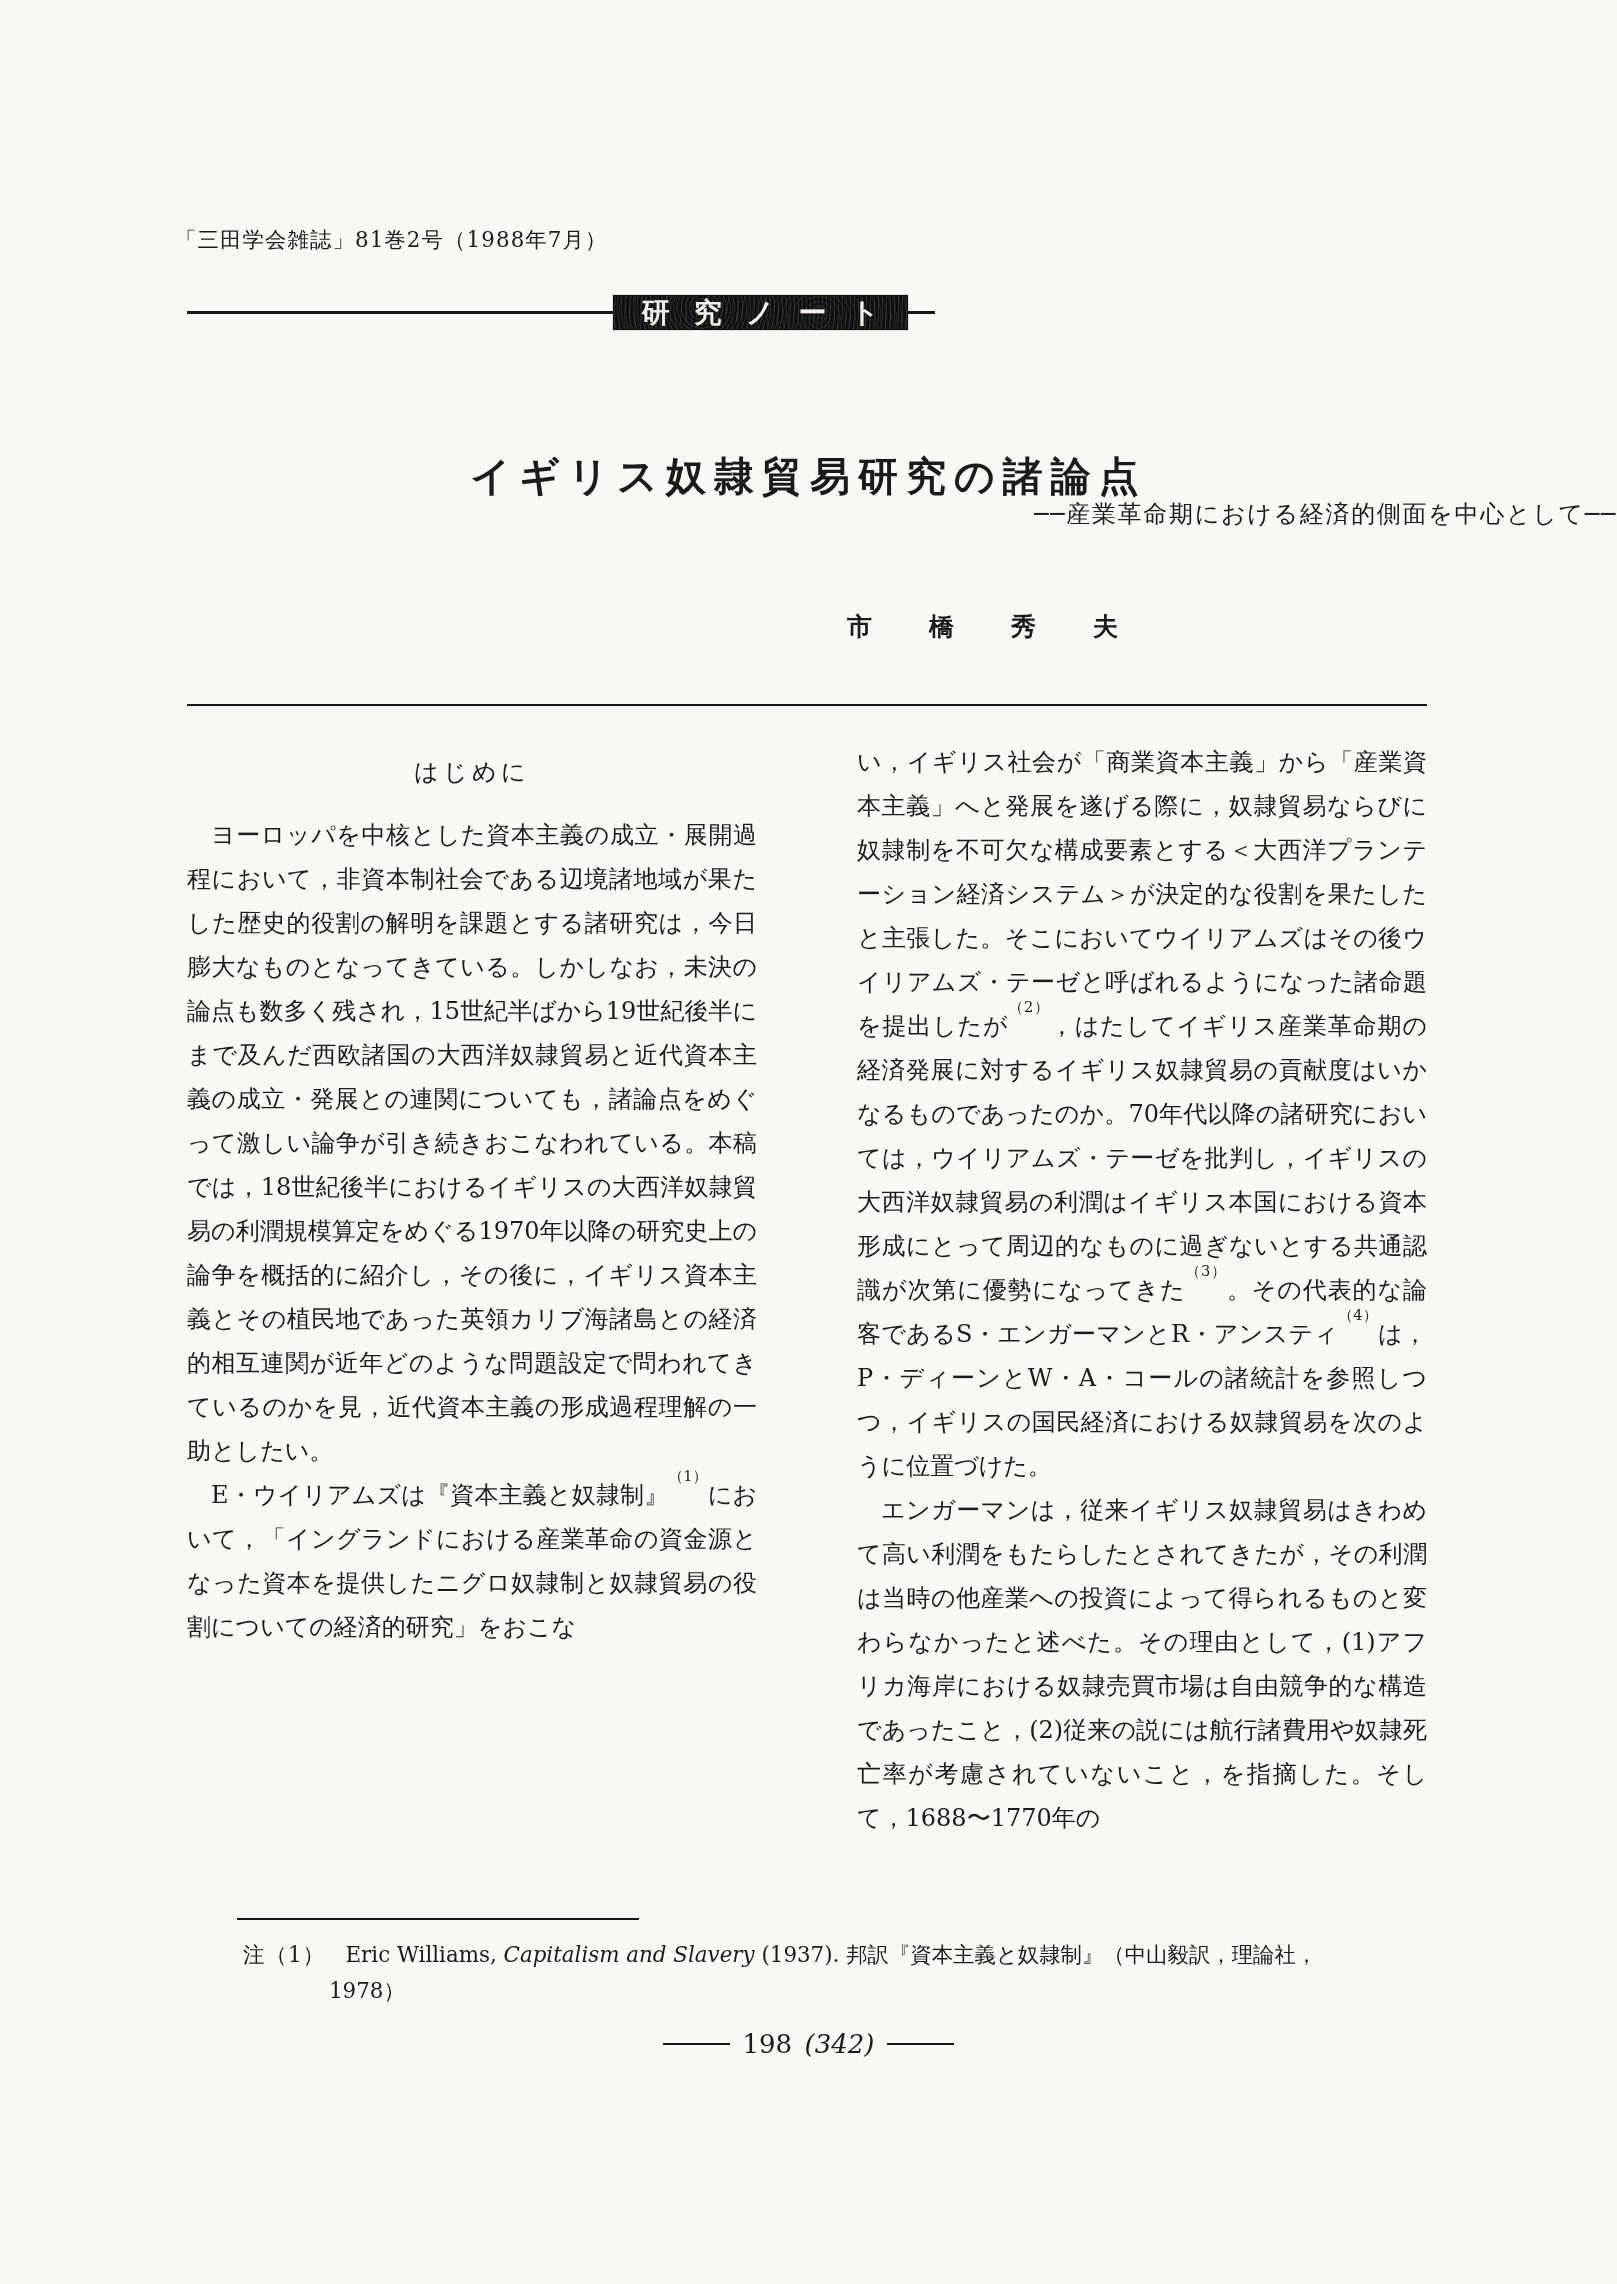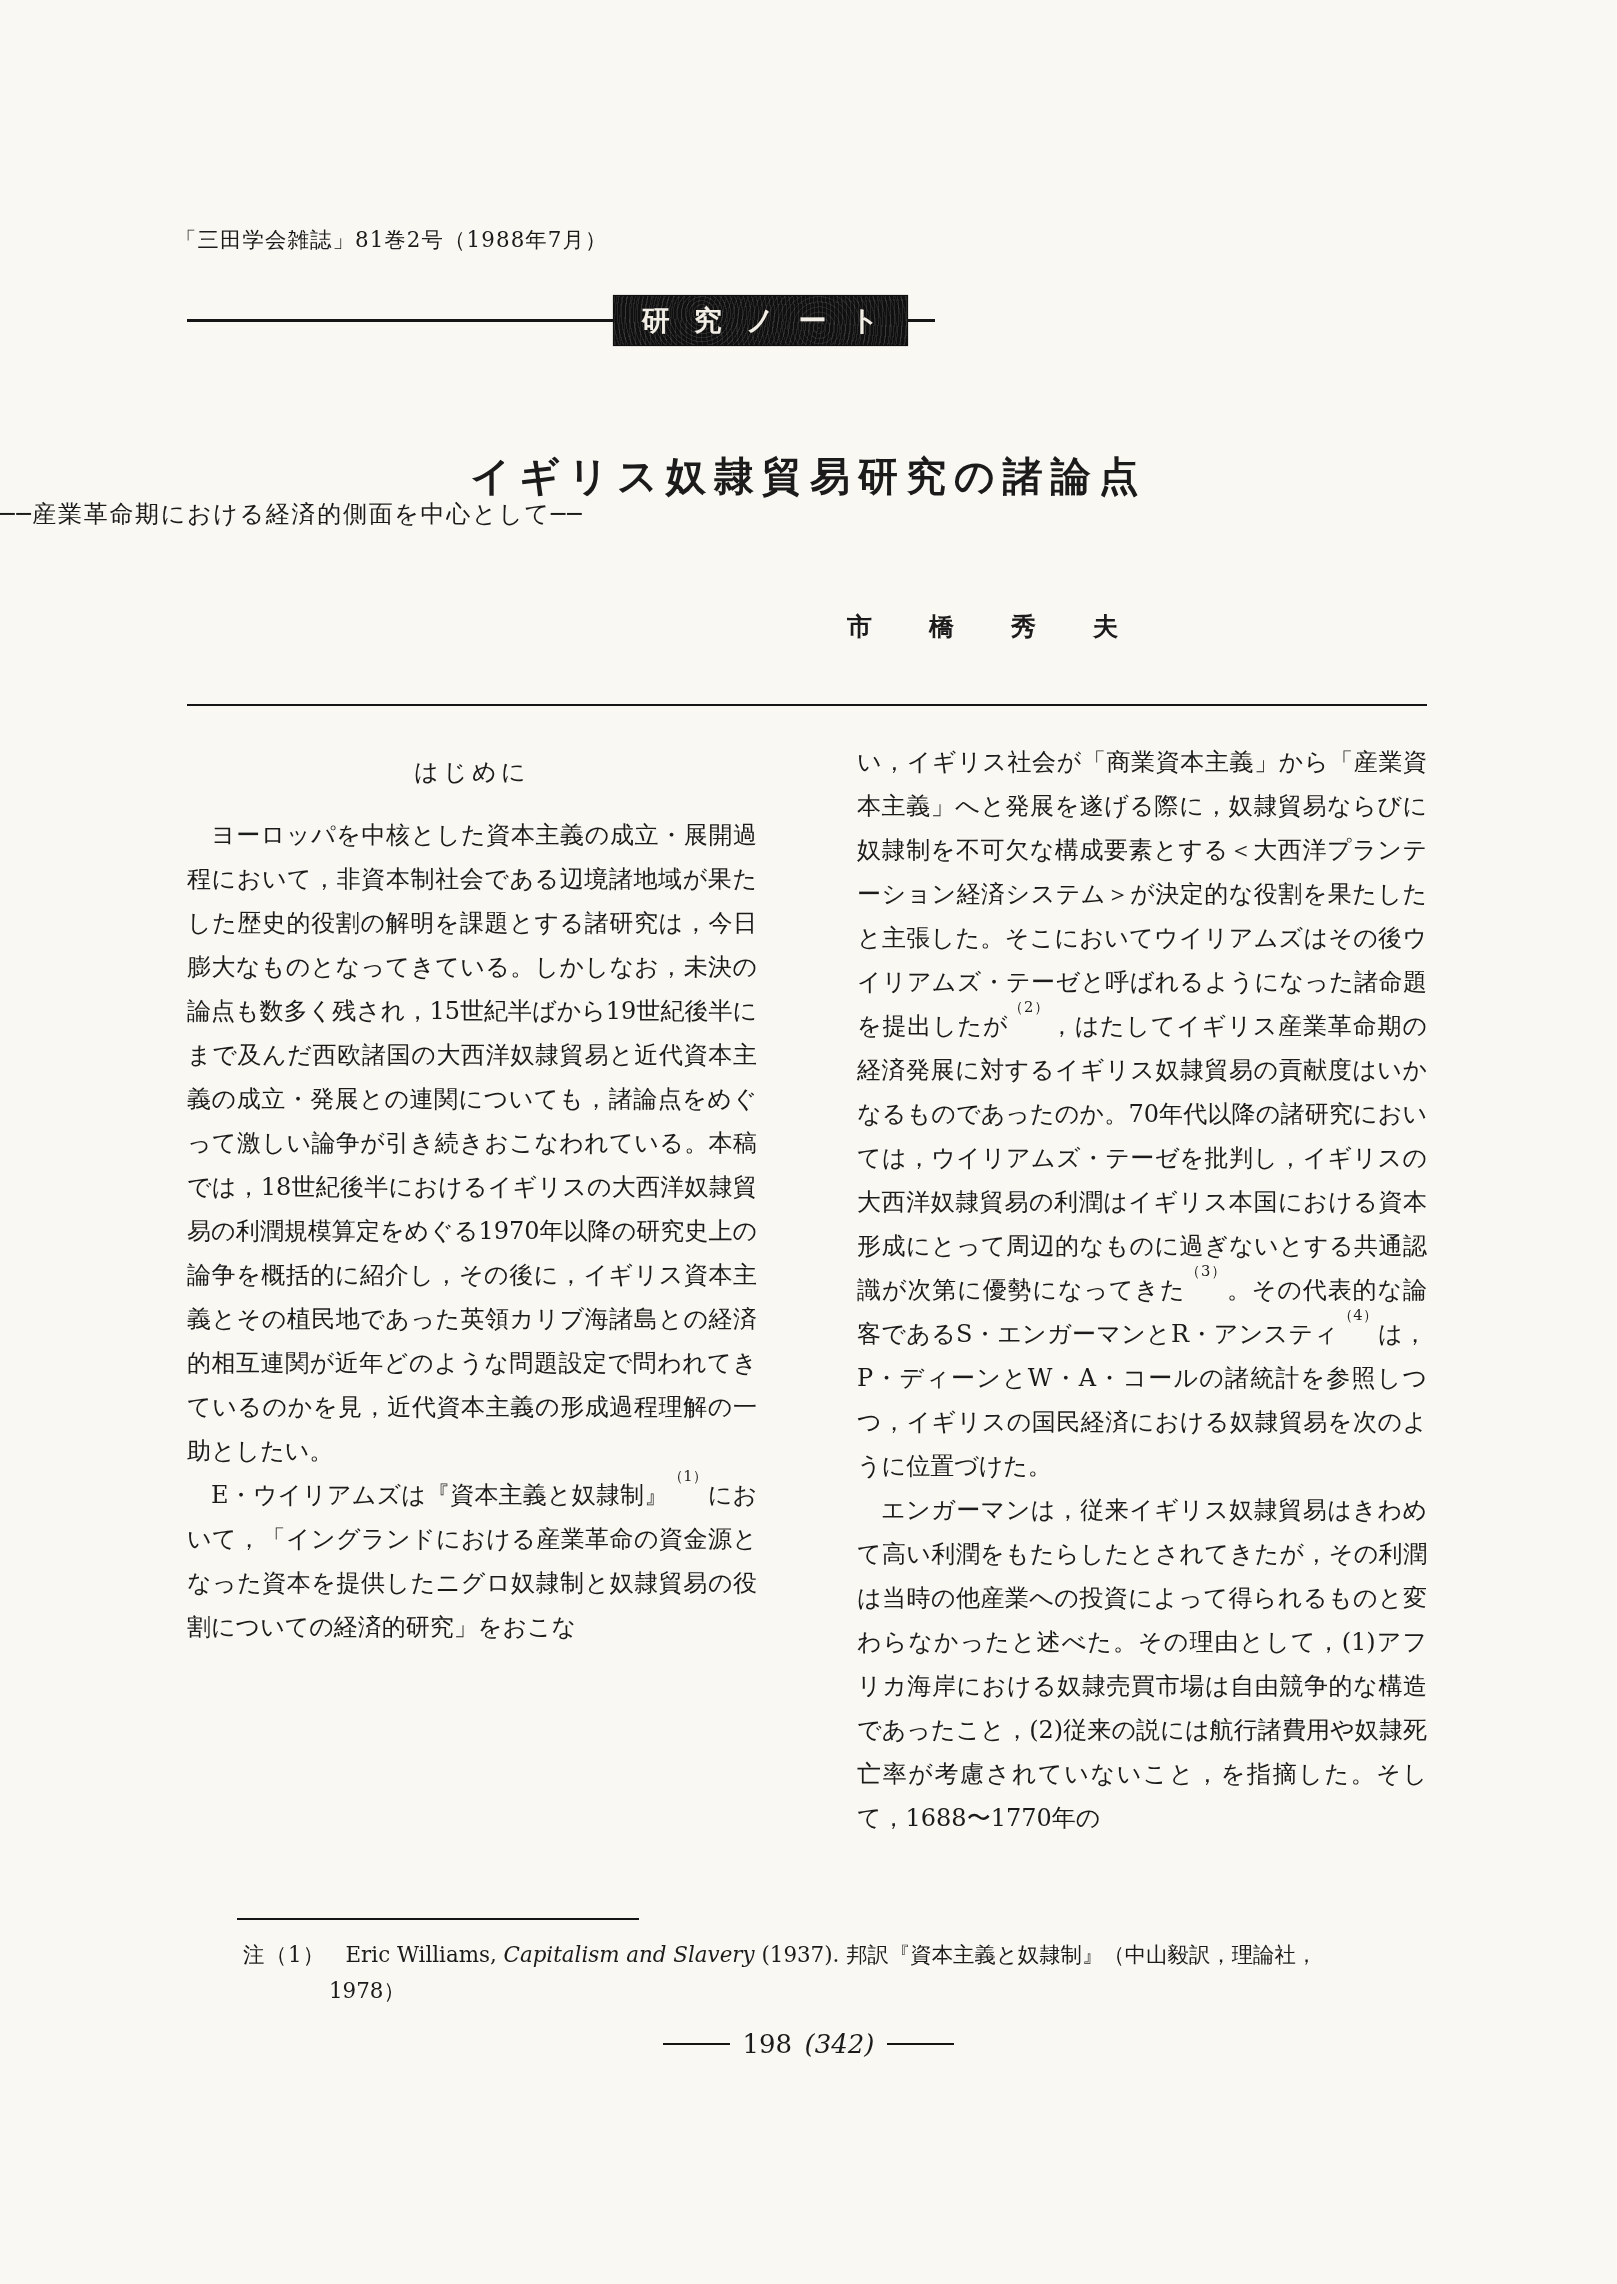--- a/index.html
+++ b/index.html
@@ -21,40 +21,40 @@
     font-size:21.4px;letter-spacing:1.1px;
   }
   
   .stamp-row{
     position:absolute;left:187px;top:296px;width:748px;
     display:flex;align-items:center;
   }
   .stamp-line-left{flex:1;height:2.3px;background:#161616;}
   .stamp-line-right{width:28px;height:2.3px;background:#161616;}
   .stamp-box{
-    width:293px;height:49px;
+    width:293px;height:33px;
     background:#101010;
     background-image:
       repeating-radial-gradient(circle at 30% 35%, rgba(250,248,242,.10) 0 1.1px, transparent 1.1px 4px),
       repeating-radial-gradient(circle at 70% 65%, rgba(250,248,242,.08) 0 1.1px, transparent 1.1px 5.1px);
     color:#f3efe6;
     display:flex;align-items:center;justify-content:center;
     font-size:28px;font-weight:700;
     letter-spacing:24px;text-indent:24px;
     box-shadow:0 0 0 1.1px #101010;
   }
   
   .article-title{
     position:absolute;left:0;right:0;top:422px;
     text-align:center;
     font-size:40px;font-weight:600;letter-spacing:8px;
   }
   .article-subtitle{
     position:absolute;left:0;right:0;top:498px;
-    text-align:left;
+    text-align:right;
     font-size:24px;letter-spacing:1.7px;
   }
   .author-name{
     position:absolute;top:610px;right:483px;
     font-size:25px;font-weight:700;letter-spacing:16px;text-align:center;
   }
   .header-rule{
     position:absolute;left:187px;top:704px;width:1240px;height:2.3px;
     background:#151515;
   }

